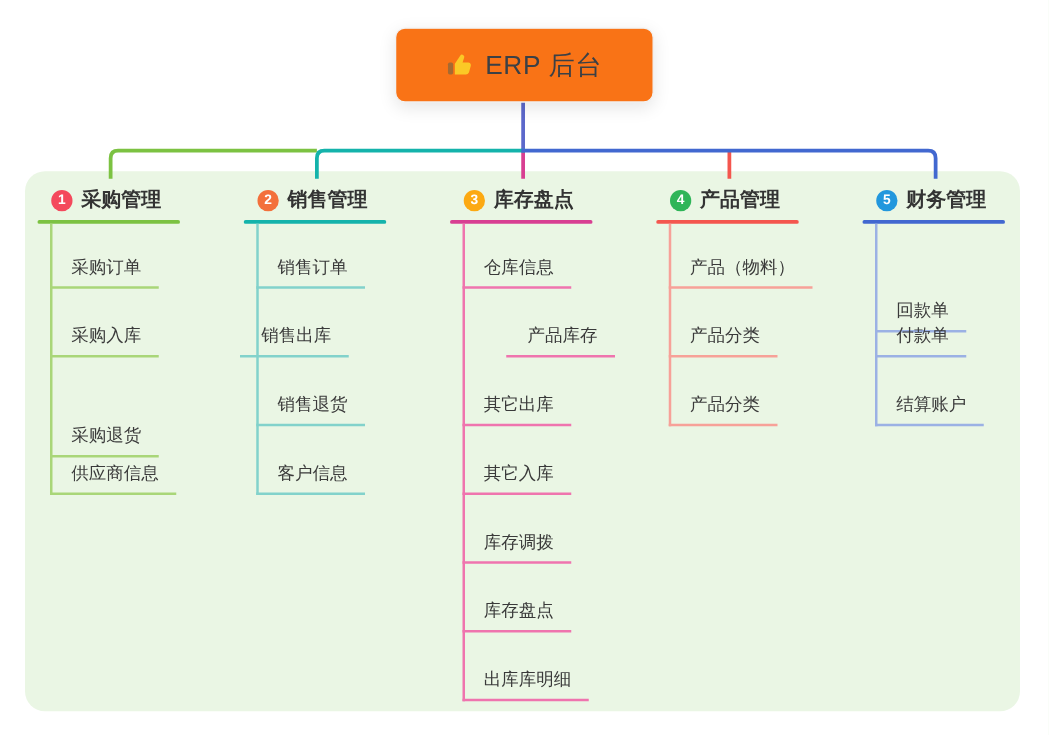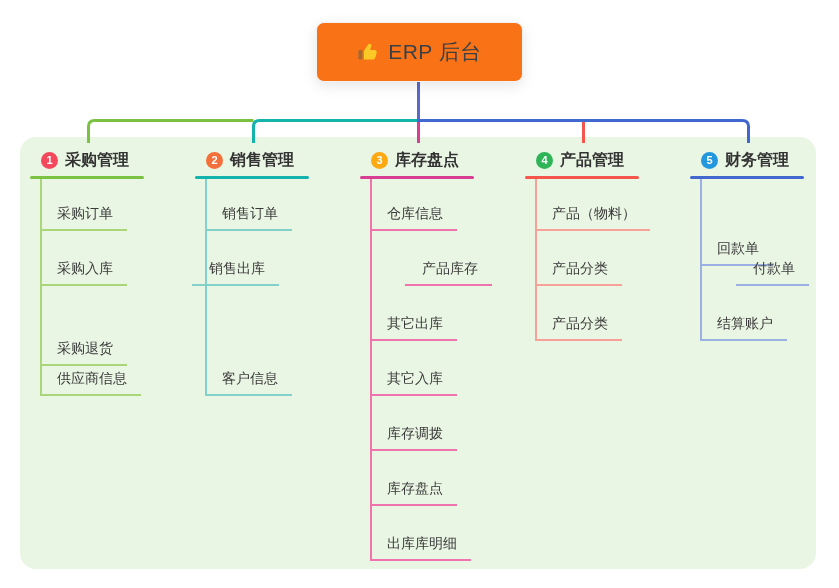--- a/index.html
+++ b/index.html
@@ -83,20 +83,23 @@
       <span class="branch-title">销售管理</span>
     </div>
     <div class="branch-underline" style="left: 195px; top: 176px; width: 114px; background: rgb(20, 179, 171);"></div>
     <div class="vline" style="left: 205px; top: 179px; height: 217px; background: rgb(130, 210, 203);"></div>
     <div class="child-row" style="left: 205px; top: 201px; border-bottom-color: rgb(130, 210, 203);">
       <span class="child-label">销售订单</span>
     </div>
     <div class="child-row" style="left: 192px; top: 256px; border-bottom-color: rgb(130, 210, 203);">
       <span class="child-label">销售出库</span>
     </div>
+    <div class="child-row" style="left: 205px; top: 311px; border-bottom-color: rgb(130, 210, 203);">
+      <span class="child-label">销售退货</span>
+    </div>
     <div class="child-row" style="left: 205px; top: 366px; border-bottom-color: rgb(130, 210, 203);">
       <span class="child-label">客户信息</span>
     </div>
     <div class="branch-head" style="left: 371px; top: 150px;">
       <span class="badge" style="background: rgb(252, 169, 18);">3</span>
       <span class="branch-title">库存盘点</span>
     </div>
     <div class="branch-underline" style="left: 360px; top: 176px; width: 114px; background: rgb(216, 63, 146);"></div>
     <div class="vline" style="left: 370px; top: 179px; height: 382px; background: rgb(239, 116, 174);"></div>
     <div class="child-row" style="left: 370px; top: 201px; border-bottom-color: rgb(239, 116, 174);">
@@ -137,19 +140,19 @@
     </div>
     <div class="branch-head" style="left: 701px; top: 150px;">
       <span class="badge" style="background: rgb(34, 151, 221);">5</span>
       <span class="branch-title">财务管理</span>
     </div>
     <div class="branch-underline" style="left: 690px; top: 176px; width: 114px; background: rgb(66, 104, 208);"></div>
     <div class="vline" style="left: 700px; top: 179px; height: 162px; background: rgb(155, 177, 228);"></div>
     <div class="child-row" style="left: 700px; top: 201px; border-bottom-color: rgb(155, 177, 228); margin-top: 35px;">
       <span class="child-label">回款单</span>
     </div>
-    <div class="child-row" style="left: 700px; top: 256px; border-bottom-color: rgb(155, 177, 228); margin-left: 36px;">
+    <div class="child-row" style="left: 700px; top: 256px; border-bottom-color: rgb(155, 177, 228);">
       <span class="child-label">付款单</span>
     </div>
     <div class="child-row" style="left: 700px; top: 311px; border-bottom-color: rgb(155, 177, 228);">
       <span class="child-label">结算账户</span>
     </div>
   </div>
 
 </body></html>

